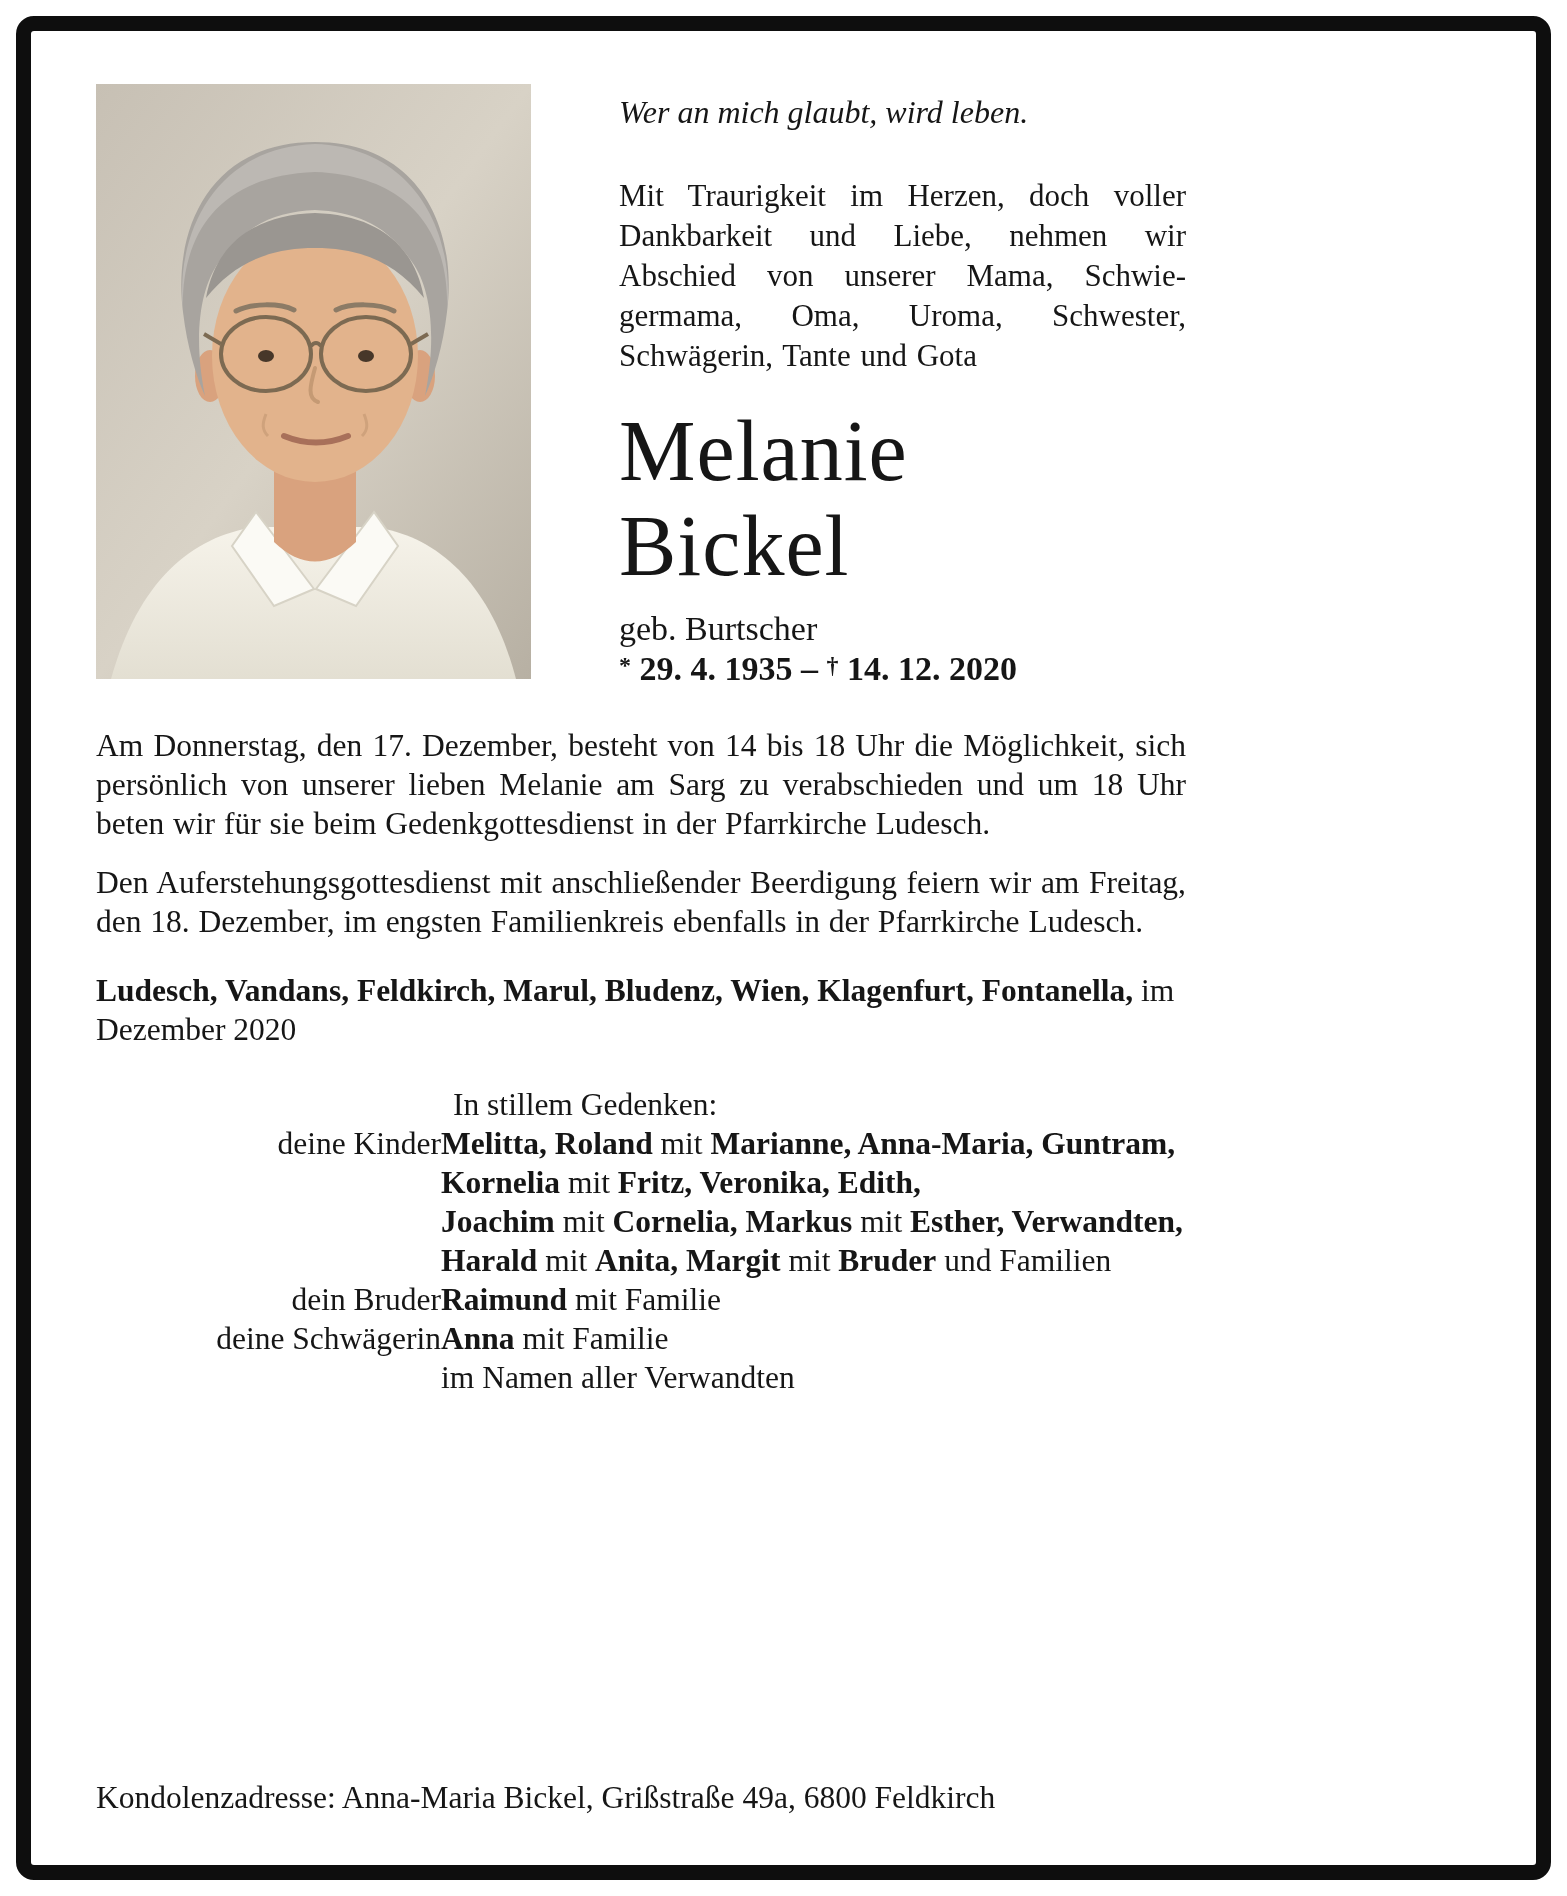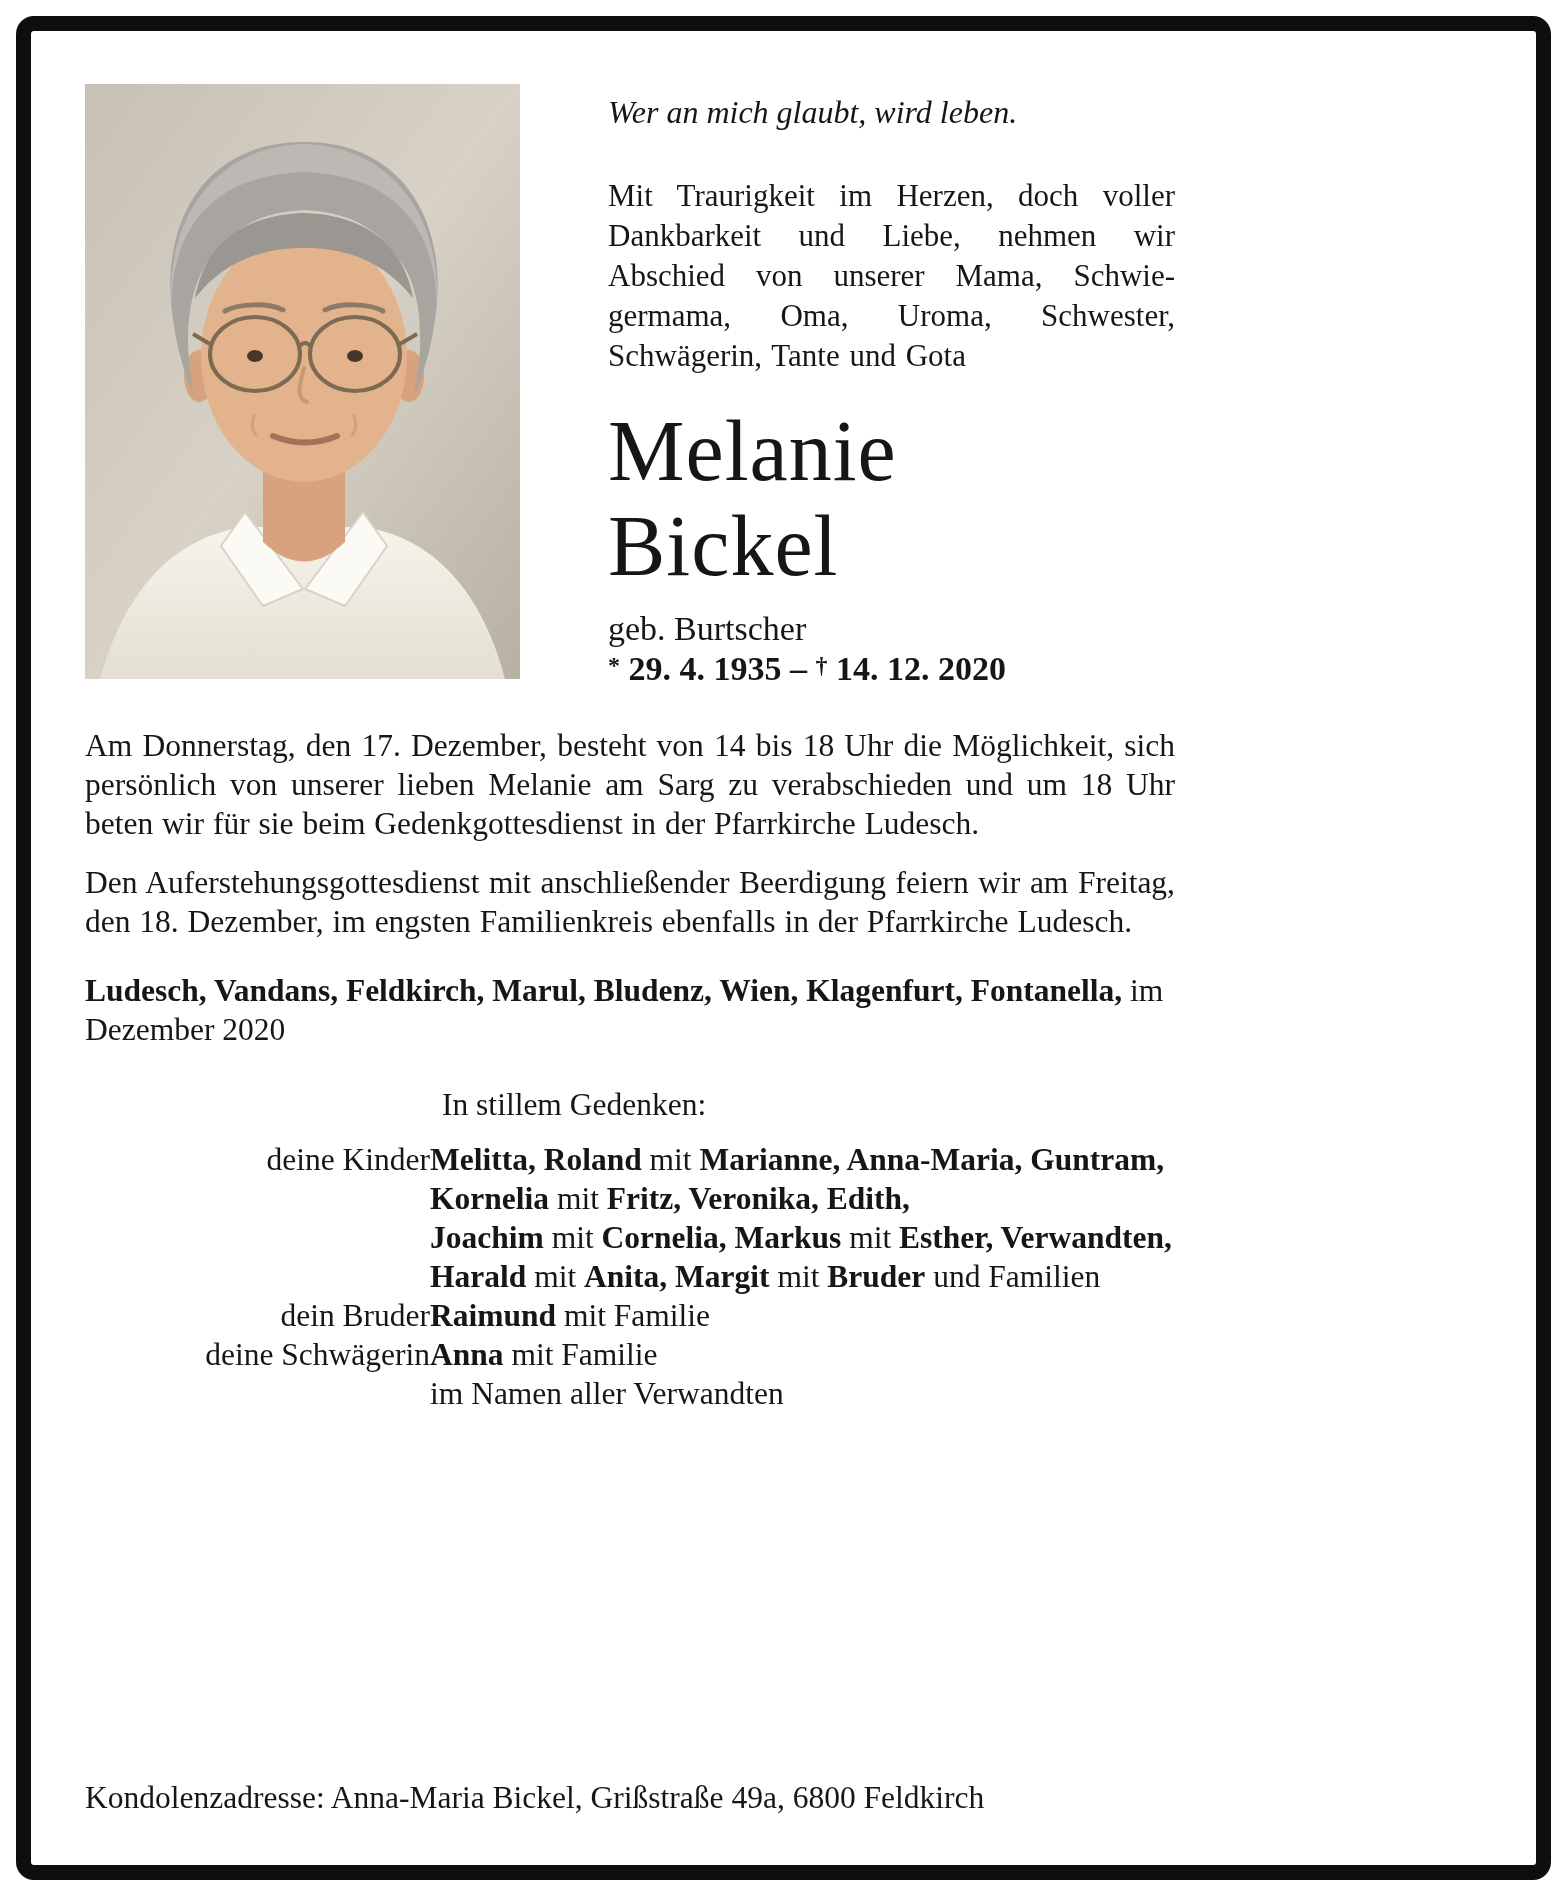--- a/index.html
+++ b/index.html
@@ -11,21 +11,21 @@
     font-family:"Liberation Serif","DejaVu Serif",serif;
     color:#161616;
     overflow:hidden;
   }
   .frame {
     position:absolute; left:16px; top:16px; right:16px; bottom:16px;
     border:15px solid #0e0e0e;
     border-radius:18px;
   }
   .content {
-    position:absolute; left:85px; top:84px; width:1090px; height:1760px;
+    position:absolute; left:96px; top:84px; width:1090px; height:1760px;
   }
   .top-section { display:flex; }
   .photo {
     flex:0 0 435px; width:435px; height:595px;
     margin-right:88px; overflow:hidden; background:#cfc9bf;
   }
   .photo svg { display:block; }
   .right-col { flex:1; padding-top:8px; }
   .epigraph { font-style:italic; font-size:32px; line-height:40px; }
   .intro {
@@ -40,21 +40,21 @@
   .dates  { margin-top:2px; font-size:34px; font-weight:700; }
   .dates .sym { font-size:24px; vertical-align:7px; font-weight:700; }
   .body-para {
     font-size:31.5px; line-height:39px; text-align:justify;
     margin-top:20px; word-spacing:1px;
   }
   .body-para.first { margin-top:38px; }
   .cities { margin-top:30px; font-size:31.5px; line-height:39px; }
   .b { font-weight:700; }
   .memoriam { margin-top:36px; font-size:31.5px; line-height:39px; }
-  .mem-title { margin-left:357px; margin-bottom:16px; }
+  .mem-title { margin-left:357px; }
   .mem-grid { display:grid; grid-template-columns:345px 1fr; }
   .mem-label { text-align:right; white-space:nowrap; }
   .mem-lines { min-width:0; }
   .condolence { position:absolute; left:0; top:1696px; font-size:31.5px; }
 </style>
 </head>
 <body>
 
 <div class="page">
   <div class="frame"></div>

